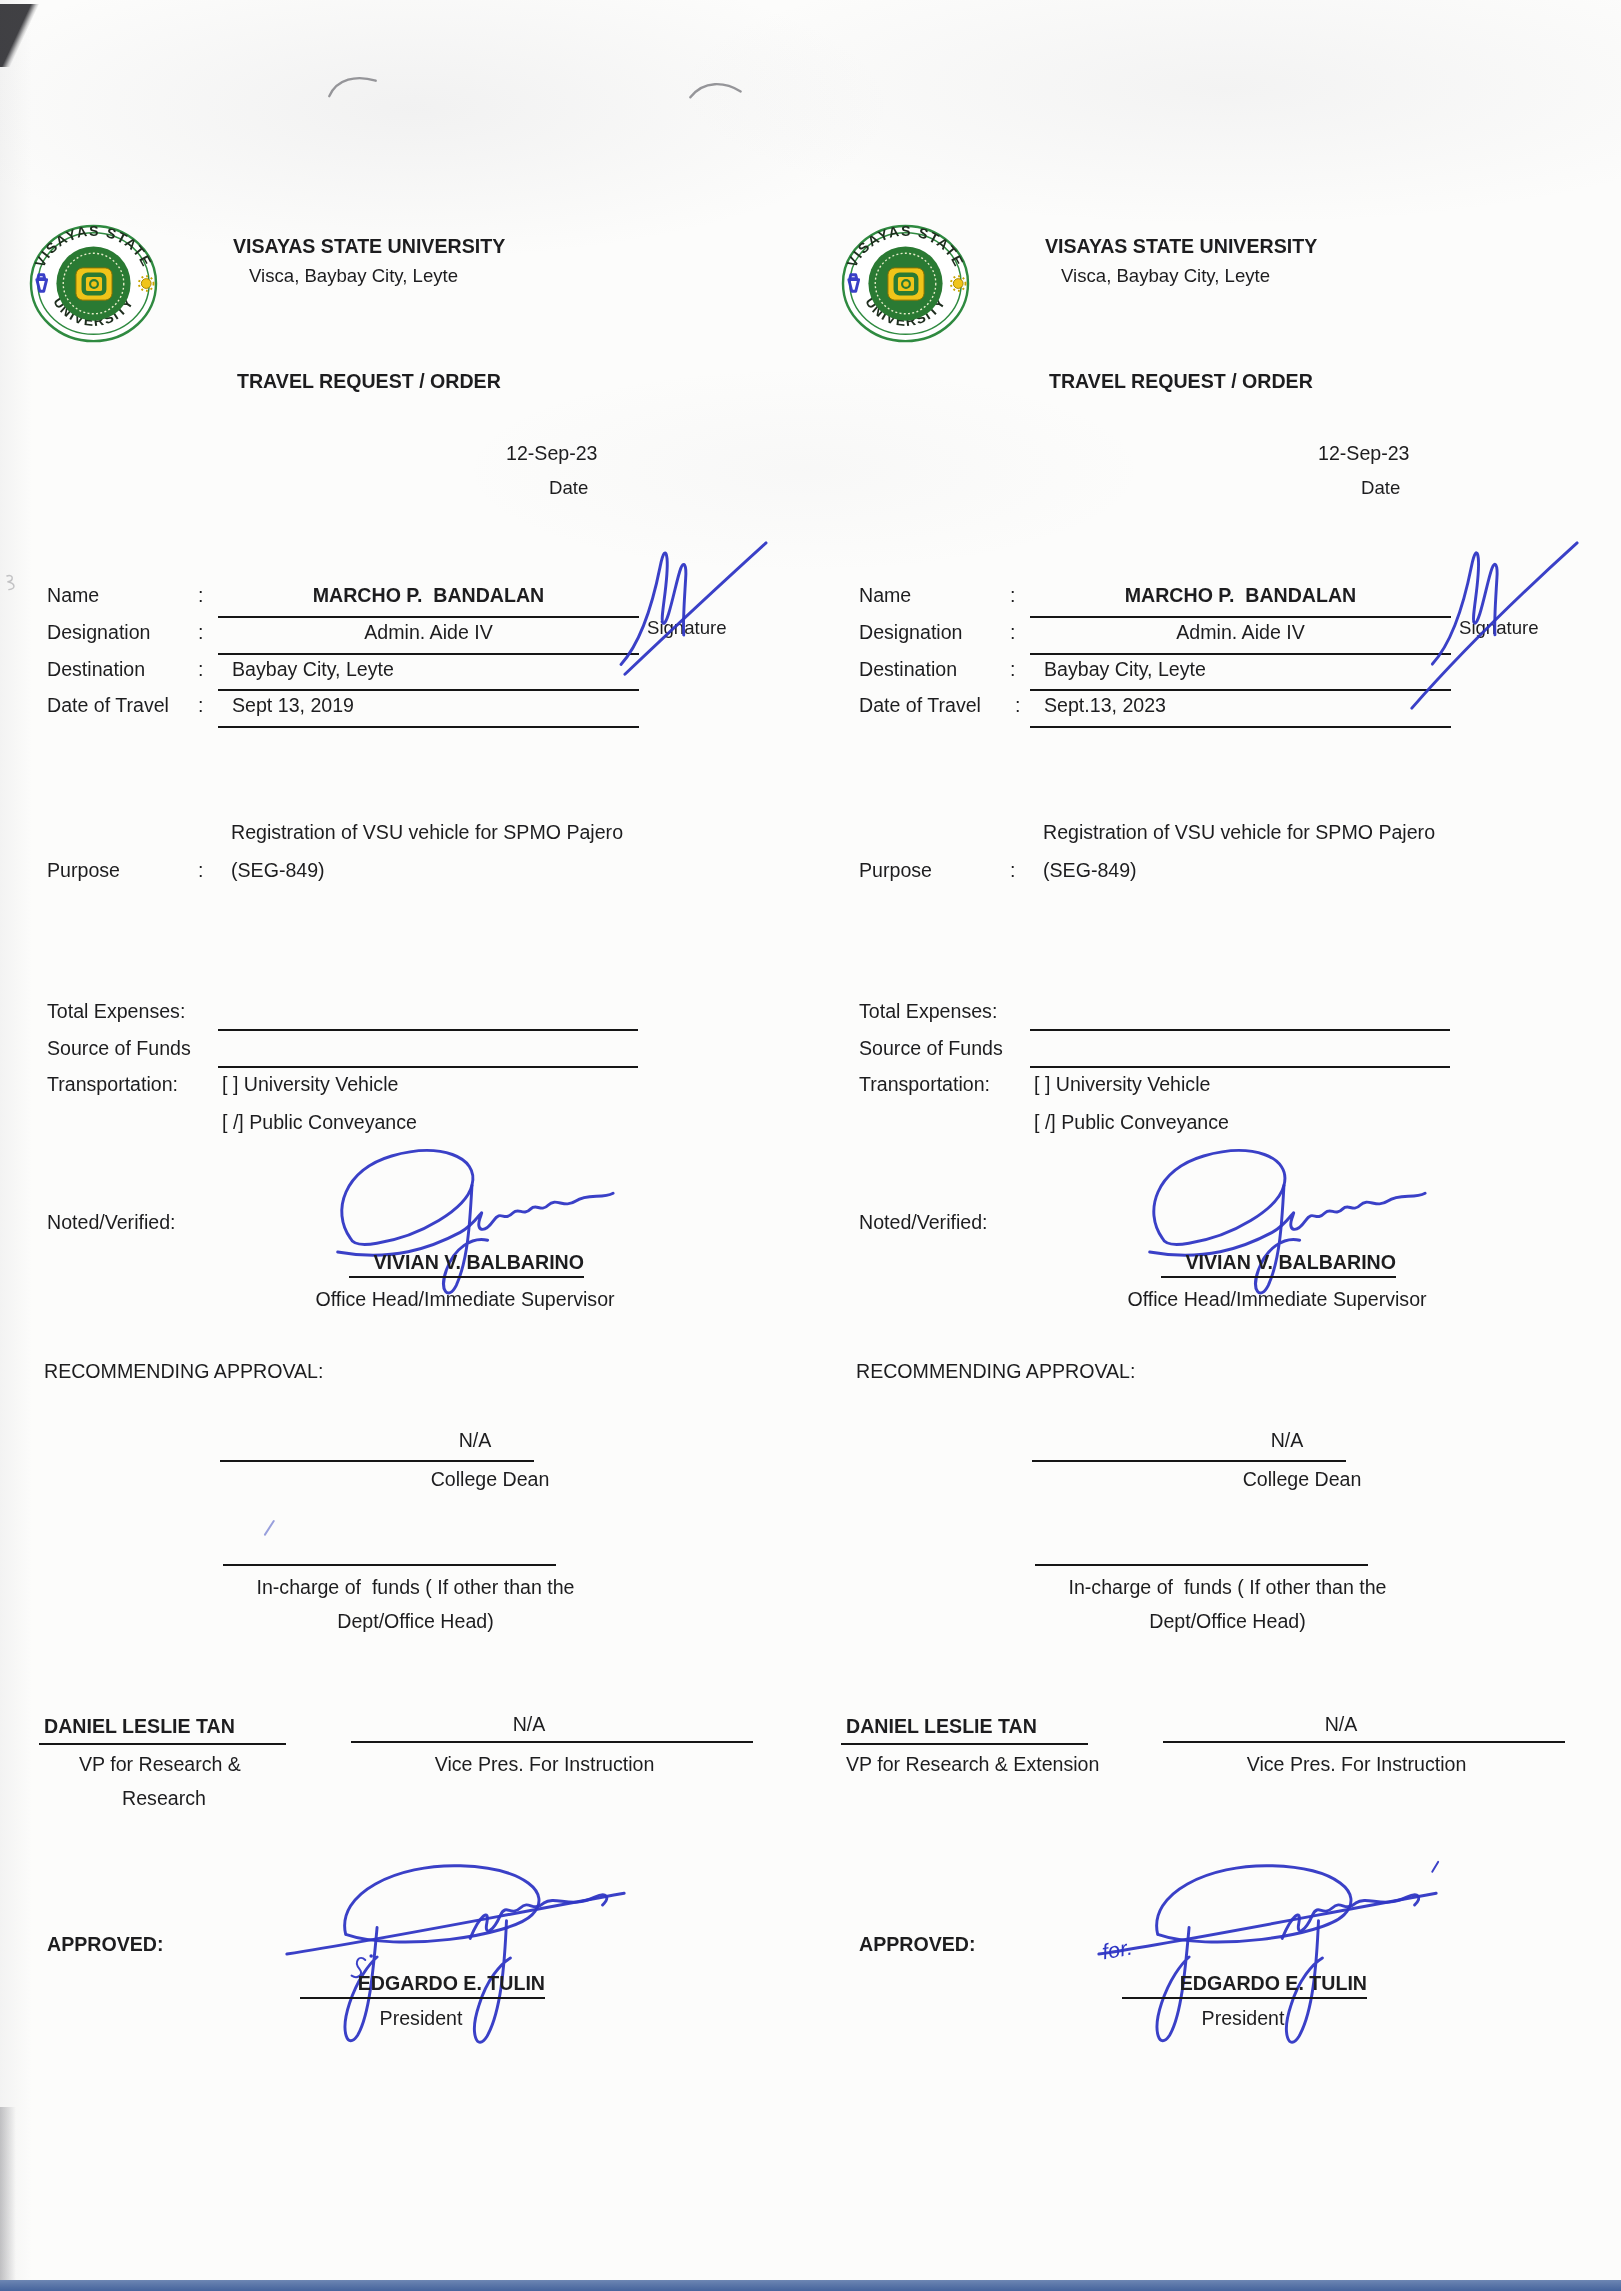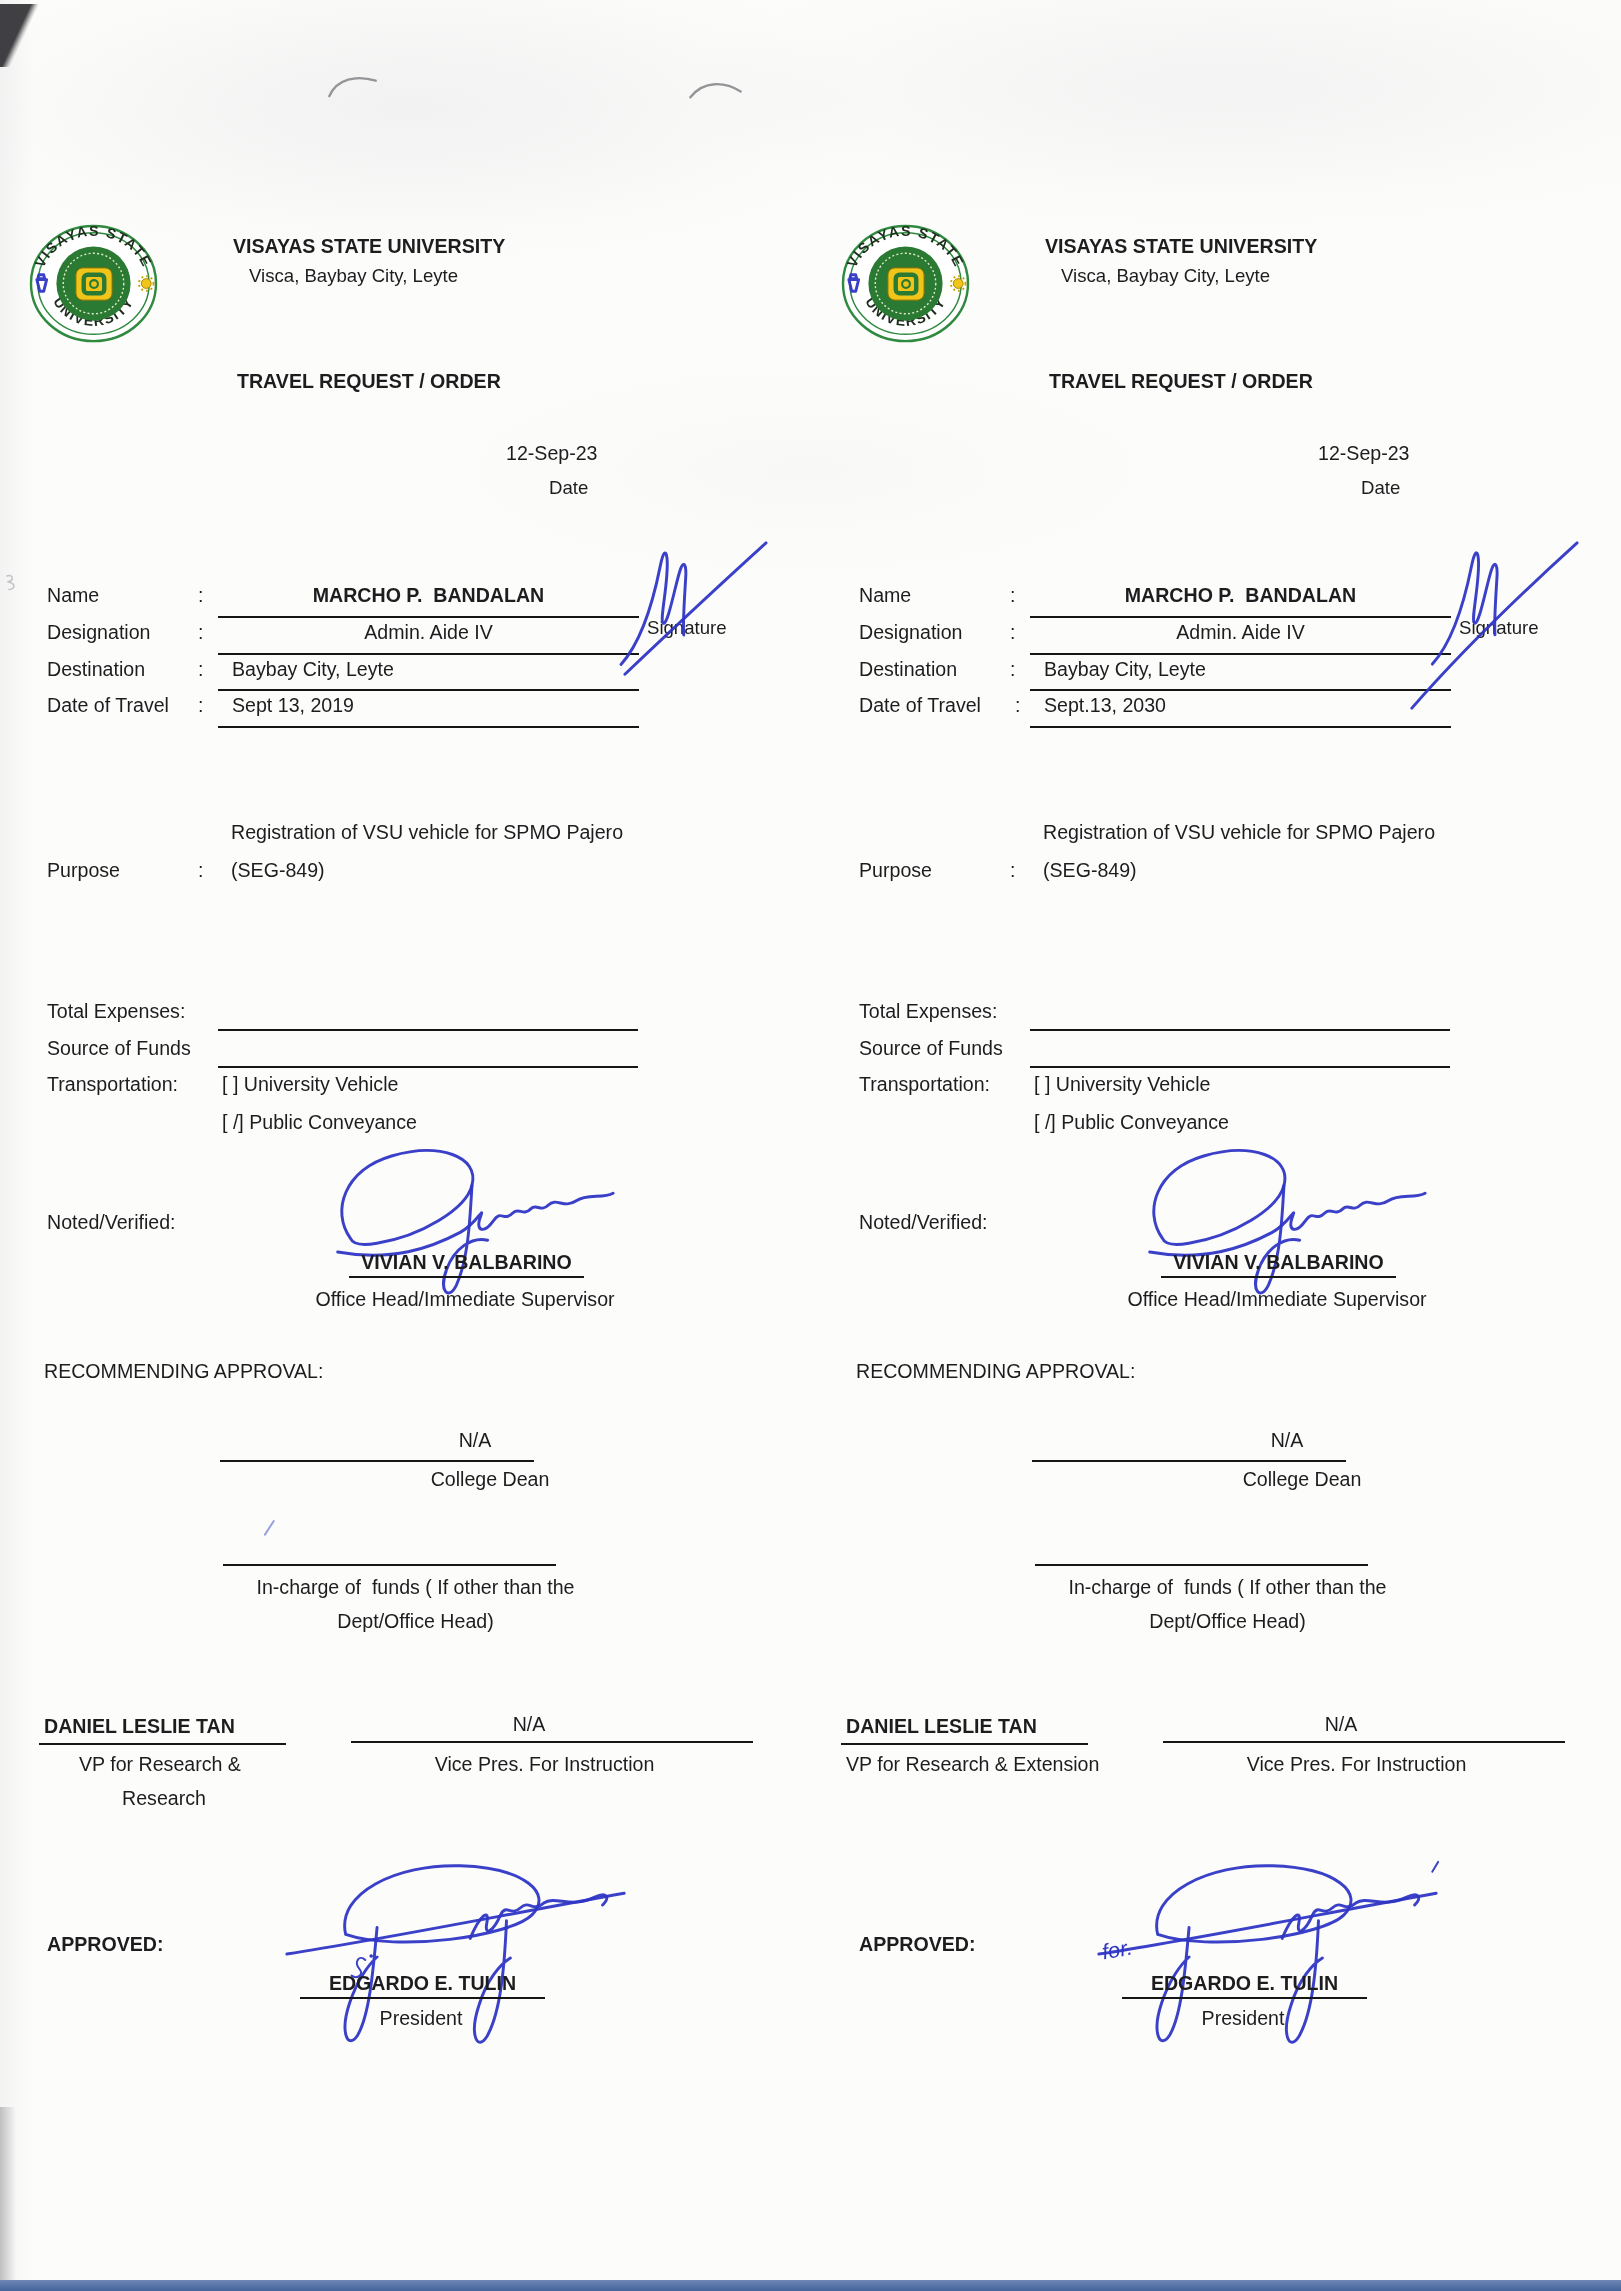--- a/index.html
+++ b/index.html
@@ -14,21 +14,21 @@
       linear-gradient(90deg, rgba(120,120,128,0.07), transparent 2%);
     overflow:hidden;
     font-family:"Liberation Sans", sans-serif;
     color:#1d1d1f;
   }
   .form{position:absolute;top:0;width:811px;height:2292px;}
   .t{position:absolute;white-space:pre;font-size:19.6px;line-height:1.15;color:#1d1d1f;}
   .b{font-weight:bold;}
   .ctr{text-align:center;}
   .ul{position:absolute;height:0;border-bottom:2px solid #161616;}
-  .ubox{position:absolute;border-bottom:2px solid #161616;text-align:center;}
+  .ubox{position:absolute;border-bottom:2px solid #161616;text-align:right;}
   .sig{position:absolute;}
   .sig path{fill:none;stroke:#2f36c4;stroke-width:3;stroke-linecap:round;stroke-linejoin:round;opacity:.95;}
   .signote{position:absolute;color:#2f36c4;font-size:21.6px;font-style:italic;transform:rotate(-10deg);}
   .corner-mark{position:absolute;left:0;top:3.9px;width:41px;height:63px;
     background:linear-gradient(115deg,#2c2c30 44%,rgba(44,44,48,0.25) 52%,transparent 56%);
     opacity:.9;}
   .bottom-strip{position:absolute;left:0;top:2280px;width:1621px;height:11.8px;
     background:linear-gradient(180deg,#6d86b3,#41609a);}
   .edge-shadow{position:absolute;left:0;top:2107px;width:15.7px;height:184px;
     background:linear-gradient(90deg,rgba(95,95,102,.35),transparent);}
@@ -187,21 +187,21 @@
     <div class="t ctr" style="left:218px;top:621px;width:421px;">Admin. Aide IV</div>
     <div class="ul" style="left:218px;top:653px;width:421px;"></div>
 
     <div class="t" style="left:47px;top:658px;">Destination</div>
     <div class="t" style="left:198px;top:658px;">:</div>
     <div class="t" style="left:232px;top:658px;">Baybay City, Leyte</div>
     <div class="ul" style="left:218px;top:689px;width:421px;"></div>
 
     <div class="t" style="left:47px;top:694px;">Date of Travel</div>
     <div class="t" style="left:203px;top:694px;">:</div>
-    <div class="t" style="left:232px;top:694px;">Sept.13, 2030</div>
+    <div class="t" style="left:232px;top:694px;">Sept.13, 2023</div>
     <div class="ul" style="left:218px;top:726px;width:421px;"></div>
 
     <div class="t" style="left:647px;top:617px;font-size:18.6px;">Signature</div>
     <svg class="sig" style="left:588px;top:537px;" width="186" height="176" viewBox="0 0 190 180">
       <path d="M33,130 C53,108 65,70 73,30 C76,15 79,12 80,22 C82,45 72,85 76,88 C81,91 89,45 94,32 C97,24 100,28 99,42 C98,60 96,85 97,100"></path>
       <path d="M12,175 C60,120 127,55 181,6"></path>
     </svg>
 
     <div class="t" style="left:231px;top:821px;">Registration of VSU vehicle for SPMO Pajero</div>
     <div class="t" style="left:47px;top:859px;">Purpose</div>

